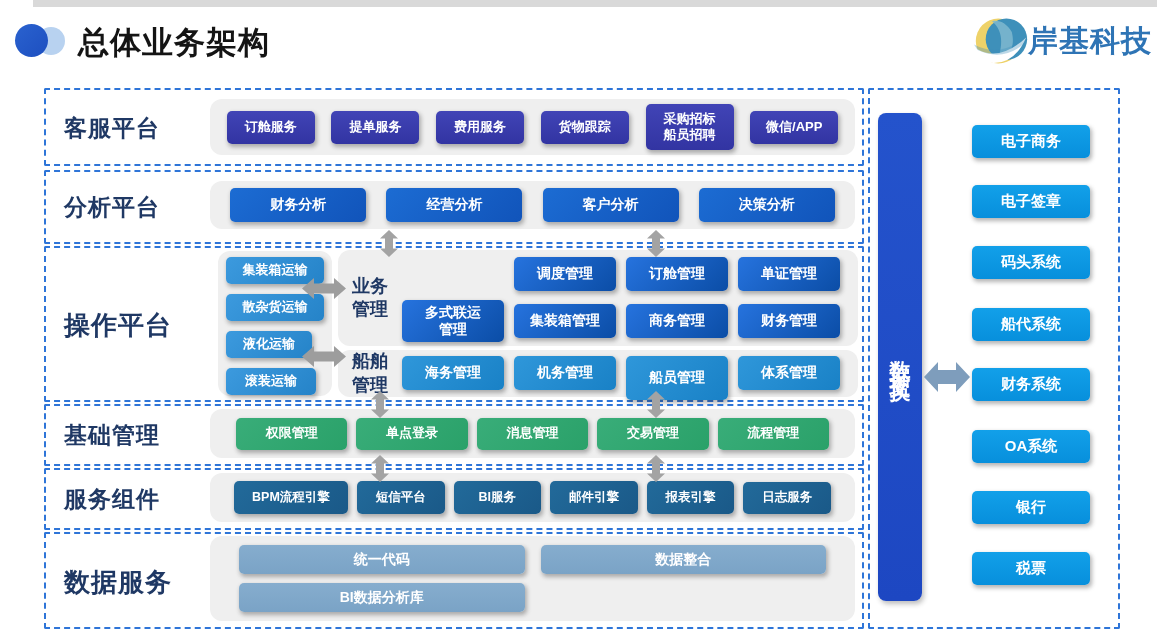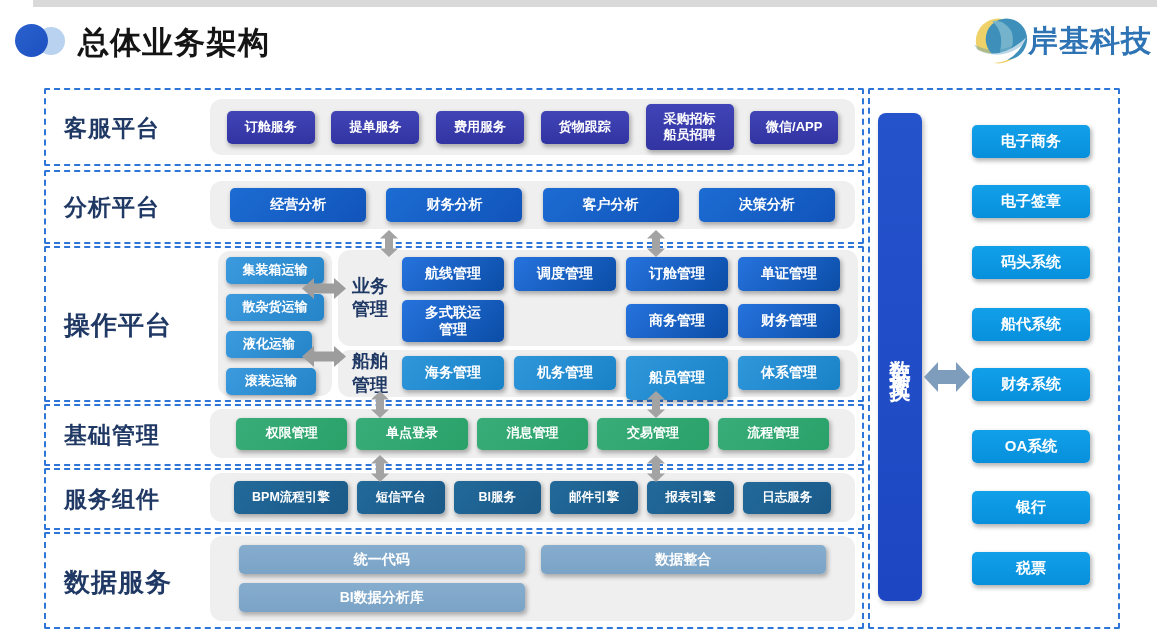--- a/index.html
+++ b/index.html
@@ -79,45 +79,45 @@
     <div class="btn indigo" style="width:88px;height:33px;font-size:13px;">费用服务</div>
     <div class="btn indigo" style="width:88px;height:33px;font-size:13px;">货物跟踪</div>
     <div class="btn indigo" style="width:88px;height:46px;font-size:13px;">采购招标
 船员招聘</div>
     <div class="btn indigo" style="width:88px;height:33px;font-size:13px;">微信/APP</div>
   </div>
 
   <div class="dash-box" style="left:44px;top:170px;width:816px;height:70px;"></div>
   <div class="row-label" style="left:64px;top:192px;">分析平台</div>
   <div class="panel" style="left:210px;top:181px;width:645px;height:48px;display:flex;align-items:center;justify-content:space-evenly;">
+    <div class="btn blue2" style="width:136px;height:34px;font-size:14px;">财务分析</div>
     <div class="btn blue2" style="width:136px;height:34px;font-size:14px;">经营分析</div>
-    <div class="btn blue2" style="width:136px;height:34px;font-size:14px;">财务分析</div>
     <div class="btn blue2" style="width:136px;height:34px;font-size:14px;">客户分析</div>
     <div class="btn blue2" style="width:136px;height:34px;font-size:14px;">决策分析</div>
   </div>
 
   <div class="dash-box" style="left:44px;top:246px;width:816px;height:152px;"></div>
   <div class="row-label" style="left:64px;top:308px;font-size:26px;">操作平台</div>
 
   <div class="panel" style="left:218px;top:251px;width:114px;height:145px;">
     <div class="btn cyan" style="position:absolute;left:8px;top:6px;width:98px;height:27px;font-size:13px;">集装箱运输</div>
     <div class="btn cyan" style="position:absolute;left:8px;top:43px;width:98px;height:27px;font-size:13px;">散杂货运输</div>
     <div class="btn cyan" style="position:absolute;left:8px;top:80px;width:86px;height:27px;font-size:13px;">液化运输</div>
     <div class="btn cyan" style="position:absolute;left:8px;top:117px;width:90px;height:27px;font-size:13px;">滚装运输</div>
   </div>
 
   <div class="panel" style="left:338px;top:250px;width:520px;height:96px;">
     <div class="sub-label" style="left:6px;top:0;width:52px;height:96px;">业务
 管理</div>
-    <div class="btn biz" style="position:absolute;left:64px;top:7px;width:102px;height:34px;font-size:14px;">航线管理</div>
     <div class="btn biz" style="position:absolute;left:176px;top:7px;width:102px;height:34px;font-size:14px;">调度管理</div>
     <div class="btn biz" style="position:absolute;left:288px;top:7px;width:102px;height:34px;font-size:14px;">订舱管理</div>
     <div class="btn biz" style="position:absolute;left:400px;top:7px;width:102px;height:34px;font-size:14px;">单证管理</div>
     <div class="btn biz" style="position:absolute;left:64px;top:50px;width:102px;height:42px;font-size:14px;">多式联运
 管理</div>
+    <div class="btn biz" style="position:absolute;left:176px;top:54px;width:102px;height:34px;font-size:14px;">集装箱管理</div>
     <div class="btn biz" style="position:absolute;left:288px;top:54px;width:102px;height:34px;font-size:14px;">商务管理</div>
     <div class="btn biz" style="position:absolute;left:400px;top:54px;width:102px;height:34px;font-size:14px;">财务管理</div>
   </div>
 
   <div class="panel" style="left:338px;top:350px;width:520px;height:47px;">
     <div class="sub-label" style="left:6px;top:0;width:52px;height:47px;">船舶
 管理</div>
     <div class="btn ship" style="position:absolute;left:64px;top:6px;width:102px;height:34px;font-size:14px;">海务管理</div>
     <div class="btn ship" style="position:absolute;left:176px;top:6px;width:102px;height:34px;font-size:14px;">机务管理</div>
     <div class="btn ship" style="position:absolute;left:288px;top:6px;width:102px;height:44px;font-size:14px;">船员管理</div>

